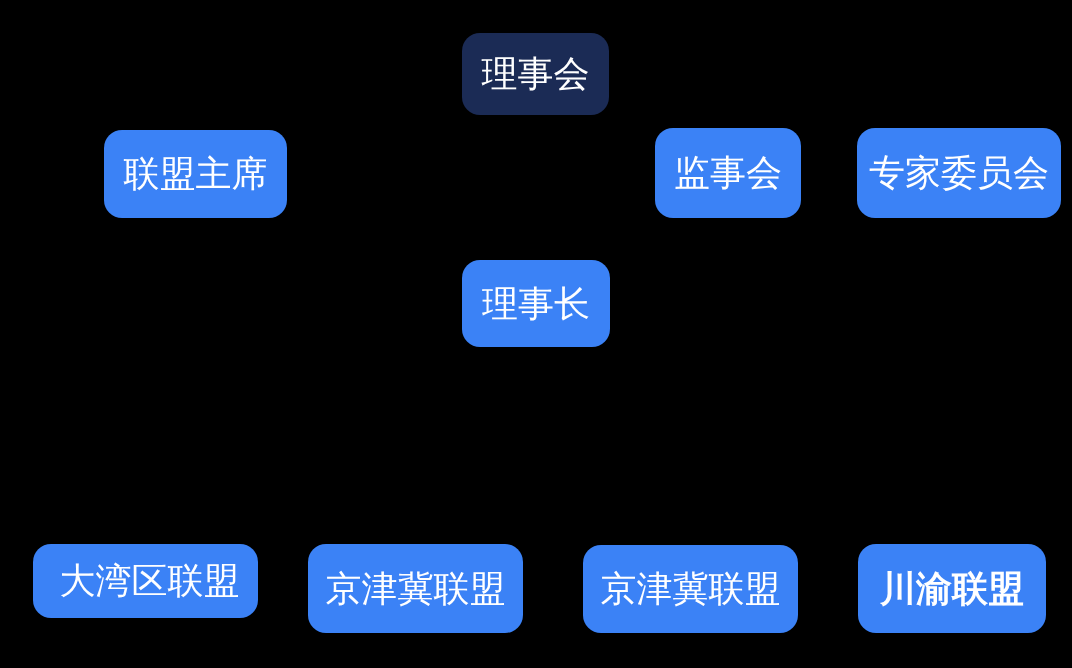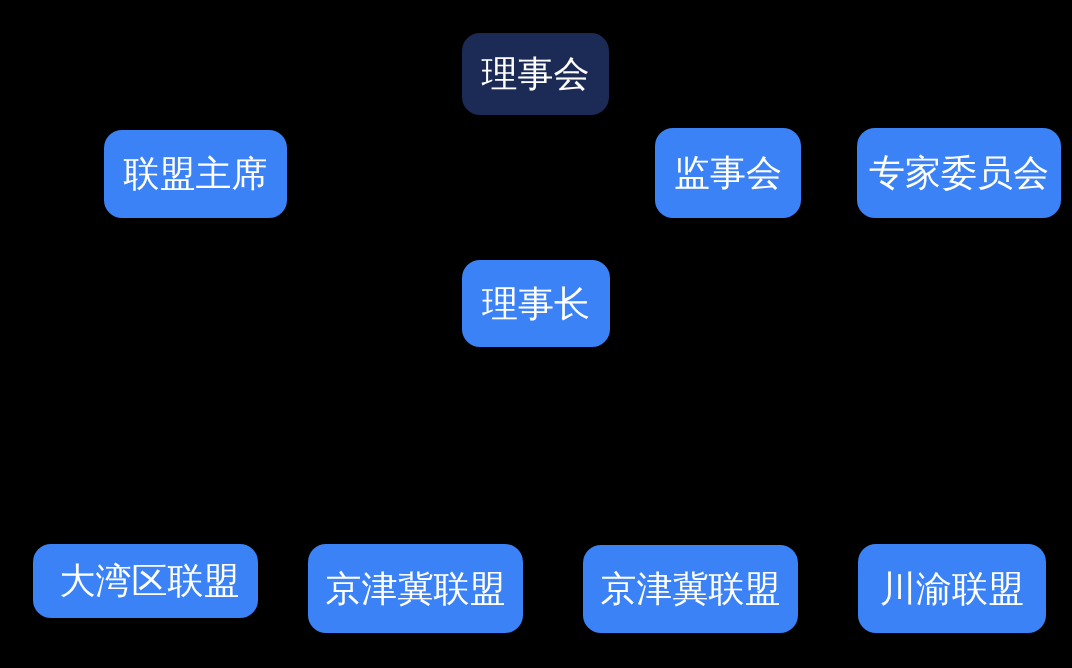--- a/index.html
+++ b/index.html
@@ -35,21 +35,21 @@
   
   .pos-council             { left: 462px; top:   5px; width: 147px; height: 82px; }
   .pos-alliance-chairman   { left: 104px; top: 130px; width: 183px; height: 88px; }
   .pos-supervisory-board   { left: 655px; top: 128px; width: 146px; height: 90px; }
   .pos-expert-committee    { left: 857px; top: 128px; width: 204px; height: 90px; }
   .pos-president           { left: 462px; top: 260px; width: 148px; height: 87px; }
   .pos-secretariat         { left: 726px; top: 385px; width: 148px; height: 87px; }
   .pos-greater-bay-area    { left:  33px; top: 544px; width: 217px; height: 74px; padding-left: 8px; }
   .pos-yangtze-river-delta { left: 308px; top: 544px; width: 215px; height: 89px; }
   .pos-beijing-tianjin-hebei { left: 583px; top: 545px; width: 215px; height: 88px; }
-  .pos-sichuan-chongqing   { left: 858px; top: 544px; width: 188px; height: 89px; }
+  .pos-sichuan-chongqing   { left: 858px; top: 544px; width: 188px; height: 89px; font-weight: bold; }
 </style>
 </head>
 <body>
 
 <div class="canvas">
   <div class="node root pos-council">理事会</div>
 
   <div class="node pos-alliance-chairman">联盟主席</div>
 
   <div class="node pos-supervisory-board">监事会</div>

